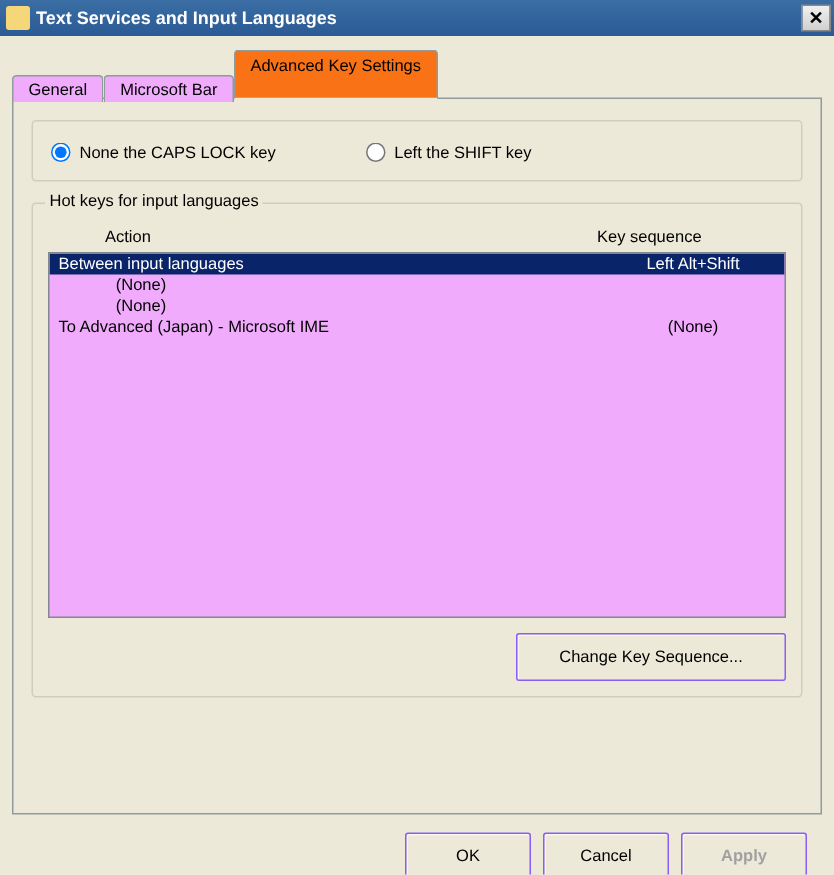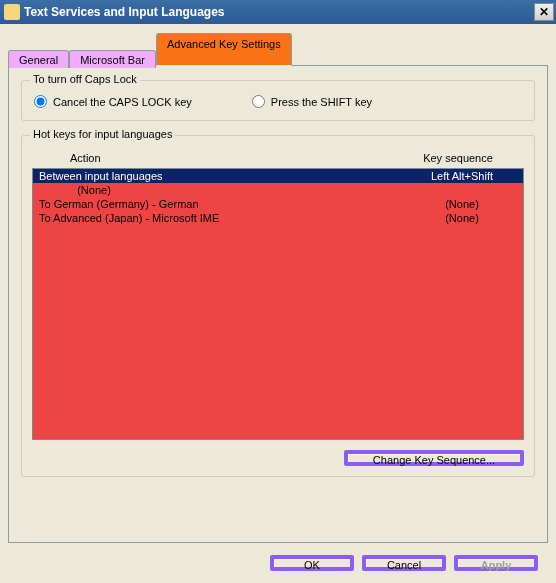--- a/index.html
+++ b/index.html
@@ -115,25 +115,25 @@
   border-radius: 3px;
   padding: 14px 10px 10px 10px;
   position: relative;
 }
 .column-headers {
   display: flex;
   padding: 2px 6px;
   font-weight: normal;
 }
 .col-action { flex: 1; margin-left: 32px; }
-.col-keyseq { width: 120px; text-align: center; }
+.col-keyseq { width: 120px; text-align: left; }
 .listbox {
-  background: #ef4444;
+  background: #f0abfc;
   border: 1px solid #828790;
-  height: 272px;
+  height: 244px;
   margin-top: 2px;
   overflow: auto;
 }
 .list-row {
   display: flex;
   padding: 1px 6px;
   cursor: pointer;
 }
 .list-row.selected {
   background: #0a246a;
@@ -141,24 +141,24 @@
 }
 .lr-action { flex: 1; white-space: nowrap; }
 .lr-keyseq { width: 110px; text-align: center; white-space: nowrap; }
 .change-btn-row {
   display: flex;
   justify-content: flex-end;
   margin-top: 10px;
 }
 .btn {
   min-width: 84px;
-  height: 16px;
+  height: 32px;
   padding: 0 6px;
   background: #ece9d8;
-  border: 4px solid #8b5cf6;
+  border: 1px solid #8b5cf6;
   border-radius: 2px;
   font-family: inherit;
   font-size: 11px;
   cursor: pointer;
   box-shadow: inset 1px 1px 0 rgba(255,255,255,0.6);
 }
 .btn:disabled {
   color: #a0a0a0;
   cursor: default;
   font-weight: bold;
@@ -185,29 +185,28 @@
 
   <div class="tab-row">
     <div class="tab">General</div>
     <div class="tab">Microsoft Bar</div>
     <div class="tab active">Advanced Key Settings</div>
   </div>
 
   <div class="tab-panel">
 
     <div class="groupbox">
-      <span class="groupbox-title">To turn off Caps Lock</span>
       <div class="radio-row">
         <label class="radio-opt">
           <input type="radio" name="caps" checked="" style="">
-          <span>Cancel the CAPS LOCK key</span>
+          <span>None the CAPS LOCK key</span>
         </label>
         <label class="radio-opt">
           <input type="radio" name="caps" style="">
-          <span>Press the SHIFT key</span>
+          <span>Left the SHIFT key</span>
         </label>
       </div>
     </div>
 
     <div class="hotkey-group">
       <span class="groupbox-title">Hot keys for input languages</span>
 
       <div class="column-headers">
         <span class="col-action">Action</span>
         <span class="col-keyseq">Key sequence</span>
@@ -215,21 +214,20 @@
 
       <div class="listbox" id="hotkey-list">
           <div class="list-row selected">
             <span class="lr-action">Between input languages</span>
             <span class="lr-keyseq">Left Alt+Shift</span>
           </div>
           <div class="list-row">
             <span class="lr-keyseq">(None)</span>
           </div>
           <div class="list-row">
-            <span class="lr-action">To German (Germany) - German</span>
             <span class="lr-keyseq">(None)</span>
           </div>
           <div class="list-row">
             <span class="lr-action">To Advanced (Japan) - Microsoft IME</span>
             <span class="lr-keyseq">(None)</span>
           </div>
         </div>
 
       <div class="change-btn-row">
         <button class="btn" style="min-width:180px">Change Key Sequence...</button>

